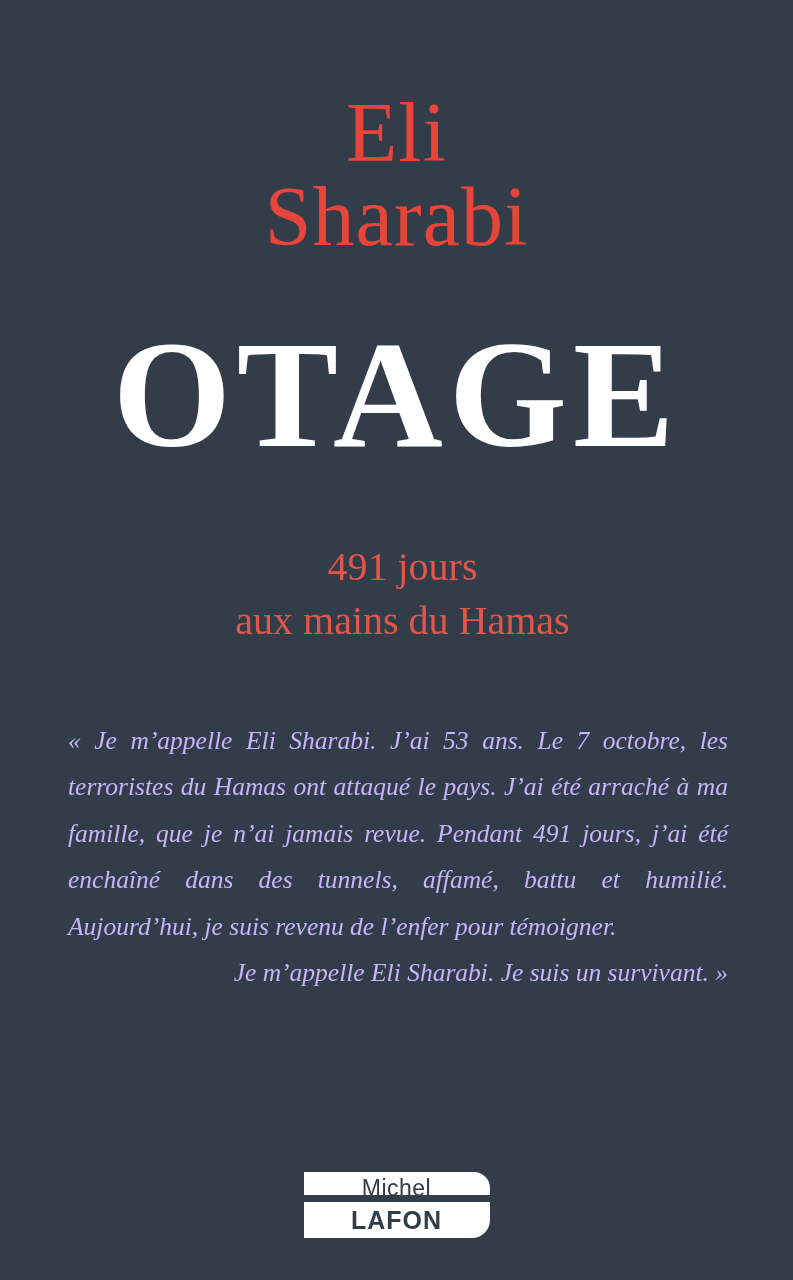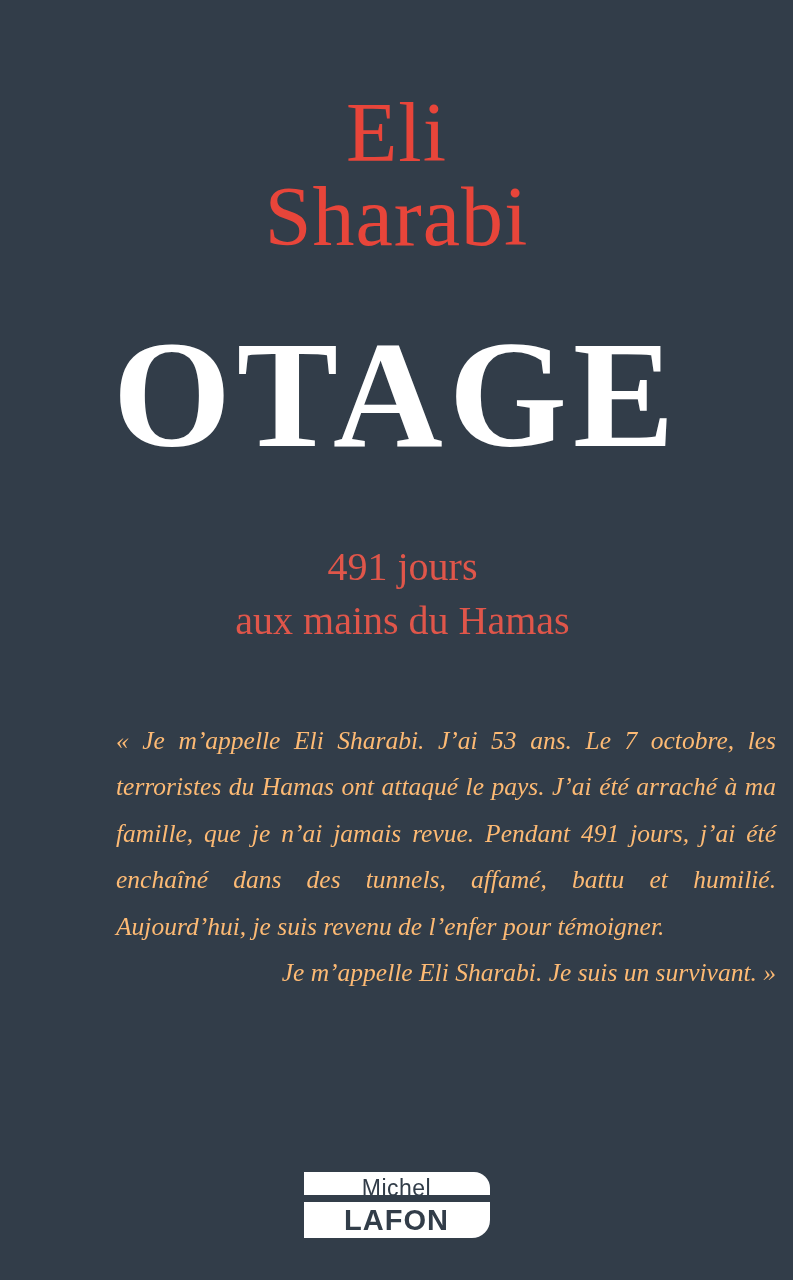--- a/index.html
+++ b/index.html
@@ -67,28 +67,27 @@
     line-height: 1.35;
   }
   .subtitle .sline { display: block; padding-left: 12px; }
 
   
   .quote {
     position: absolute;
     top: 718px;
     left: 68px;
     width: 660px;
-    color: #fdba74;
+    color: #c4b5fd;
     font-family: "Liberation Serif", serif;
     font-style: italic;
     font-size: 25.5px;
     line-height: 1.82;
     text-align: justify;
     text-justify: inter-word;
-    margin-left: 48px;
   }
   .quote p {
     margin: 0;
   }
   .quote .last {
     text-align: right;
   }
 
   
   .publisher {
@@ -118,21 +117,21 @@
     height: 23px;
     line-height: 33px;
     font-size: 23px;
     letter-spacing: 0.5px;
     border-radius: 0 16px 0 0;
   }
   .pub-bottom {
     top: 36px;
     height: 36px;
     line-height: 36px;
-    font-size: 29px;
+    font-size: 25px;
     font-weight: bold;
     letter-spacing: 1px;
     border-radius: 0 0 18px 0;
   }
 </style>
 </head>
 <body>
 
 <div class="cover">
 

